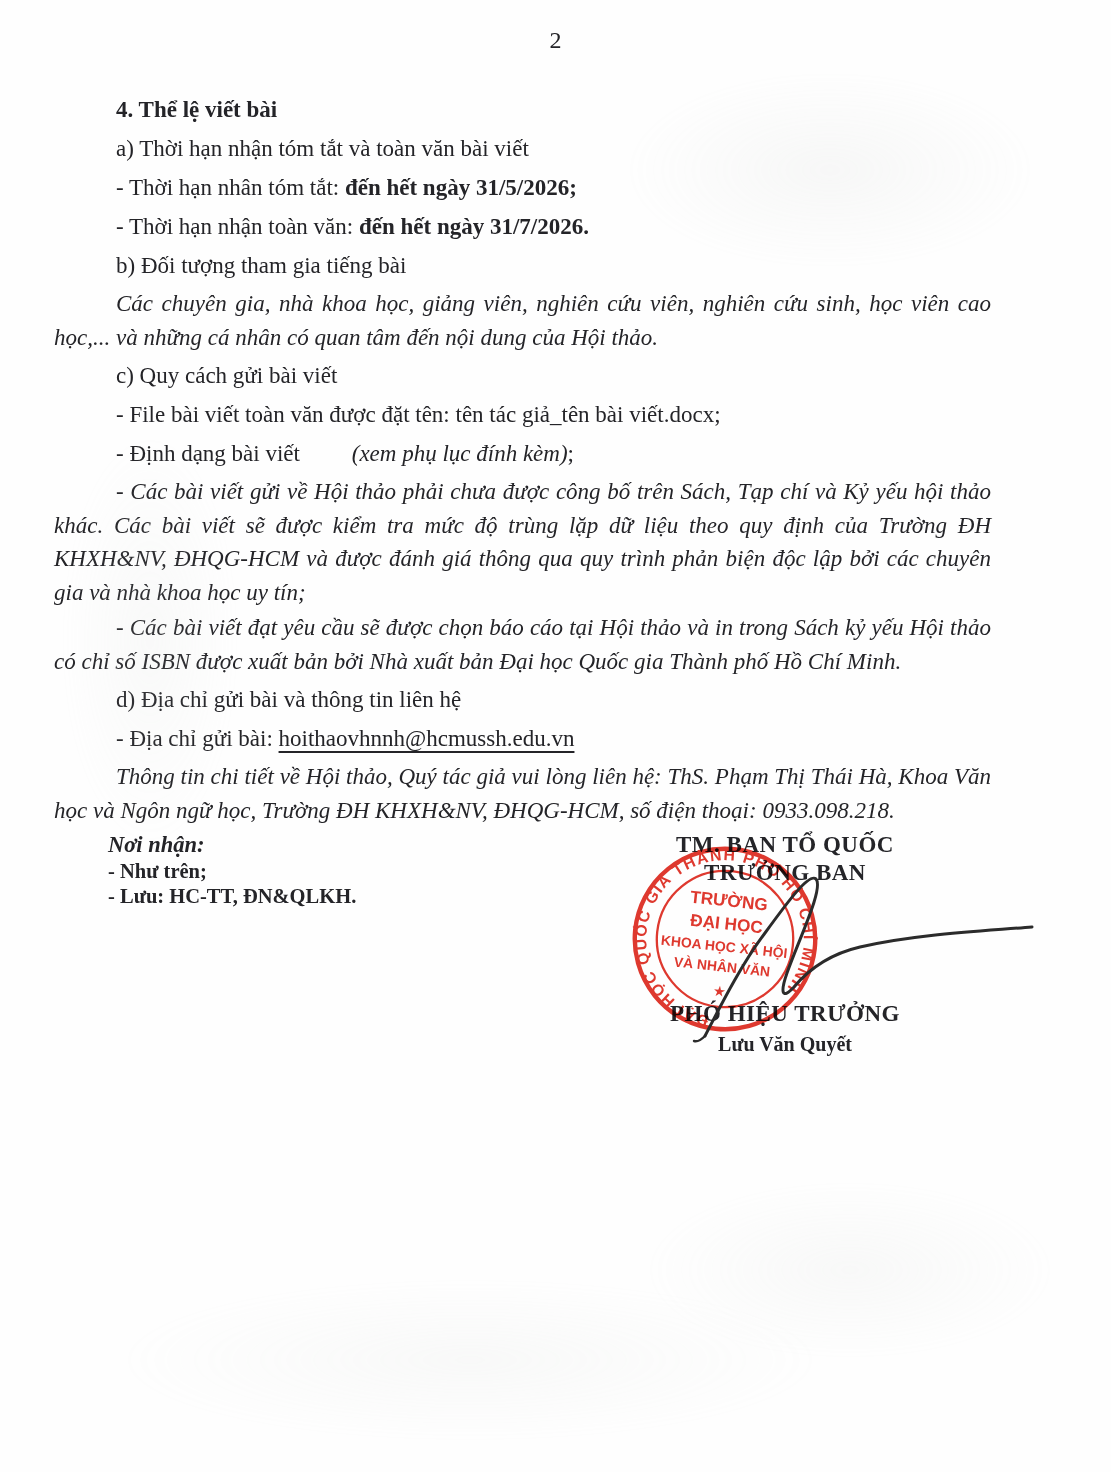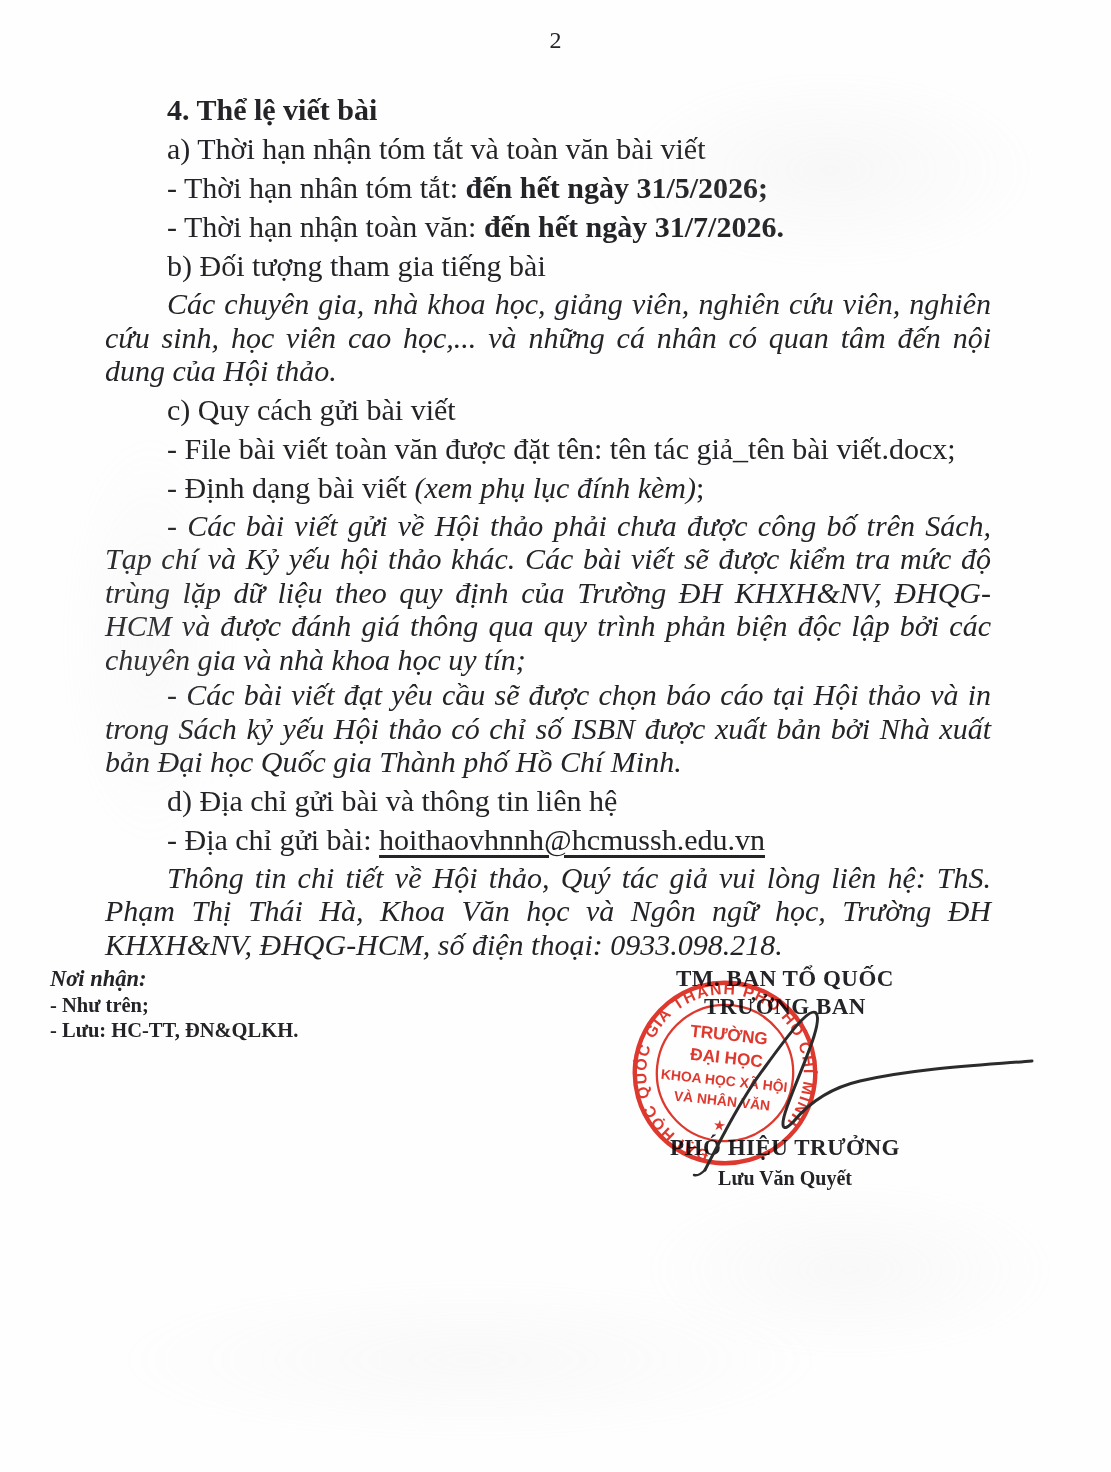--- a/index.html
+++ b/index.html
@@ -19,35 +19,35 @@
   .s3{left:120px;top:1280px;width:700px;height:160px;background:radial-gradient(ellipse at center,#c9cdc9 0%,transparent 72%);}
   .s4{left:60px;top:430px;width:180px;height:420px;background:radial-gradient(ellipse at center,#ccd0cc 0%,transparent 70%);}
 
   .page-number{
     margin-top:26px;
     text-align:center;
     font-size:24px;line-height:28px;
   }
   .content{
     margin-top:36px;
-    padding:0 120px 0 105px;
-    font-size:30px;
+    padding:0 120px 0 54px;
+    font-size:23px;
   }
   .item{line-height:39px;padding-left:62px;}
   .para{line-height:33.5px;text-indent:62px;text-align:justify;margin:2px 0;font-style:italic;}
   .bold{font-weight:bold;}
-  .italic{font-style:italic;}
+  .italic{font-style:italic;margin-left:46px;}
   .email{text-decoration:underline;text-underline-offset:5px;}
   .closing-line{line-height:44px;padding-left:62px;white-space:nowrap;}
   .initial-svg{vertical-align:-14px;margin-left:6px;}
 
   .footer{
     display:flex;
     margin-top:4px;
-    padding:0 0 0 50px;
+    padding:0 0 0 108px;
   }
   .recipients{width:300px;flex:0 0 auto;}
   .recipients-heading{font-weight:bold;font-style:italic;font-size:22.5px;line-height:28px;}
   .recipients .rcpt{font-size:20.5px;line-height:25px;font-weight:bold;}
 
   .sign-block{
     position:relative;
     width:440px;
     margin-left:auto;
     margin-right:106px;

